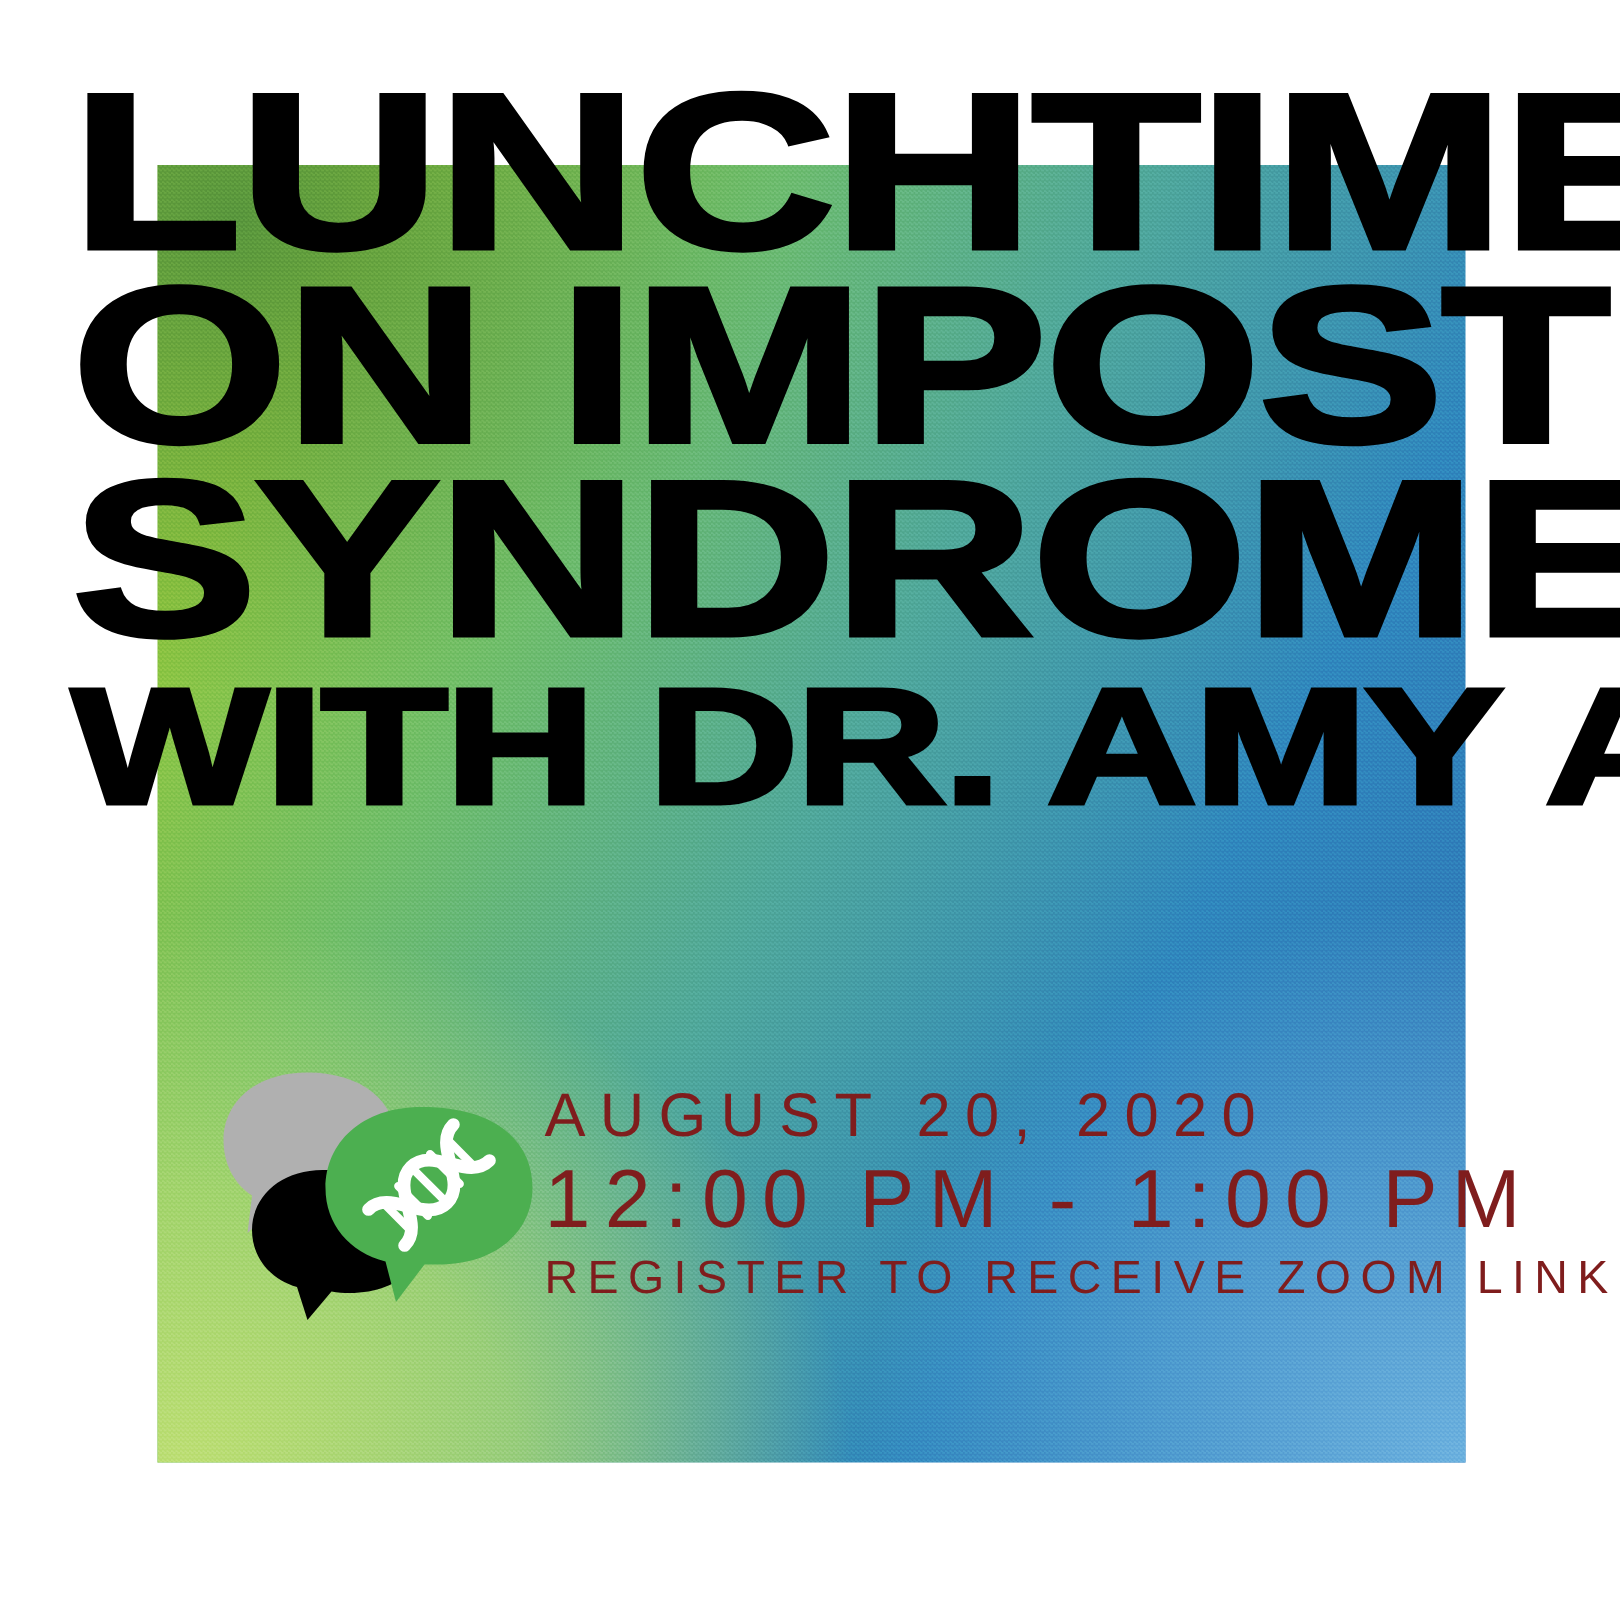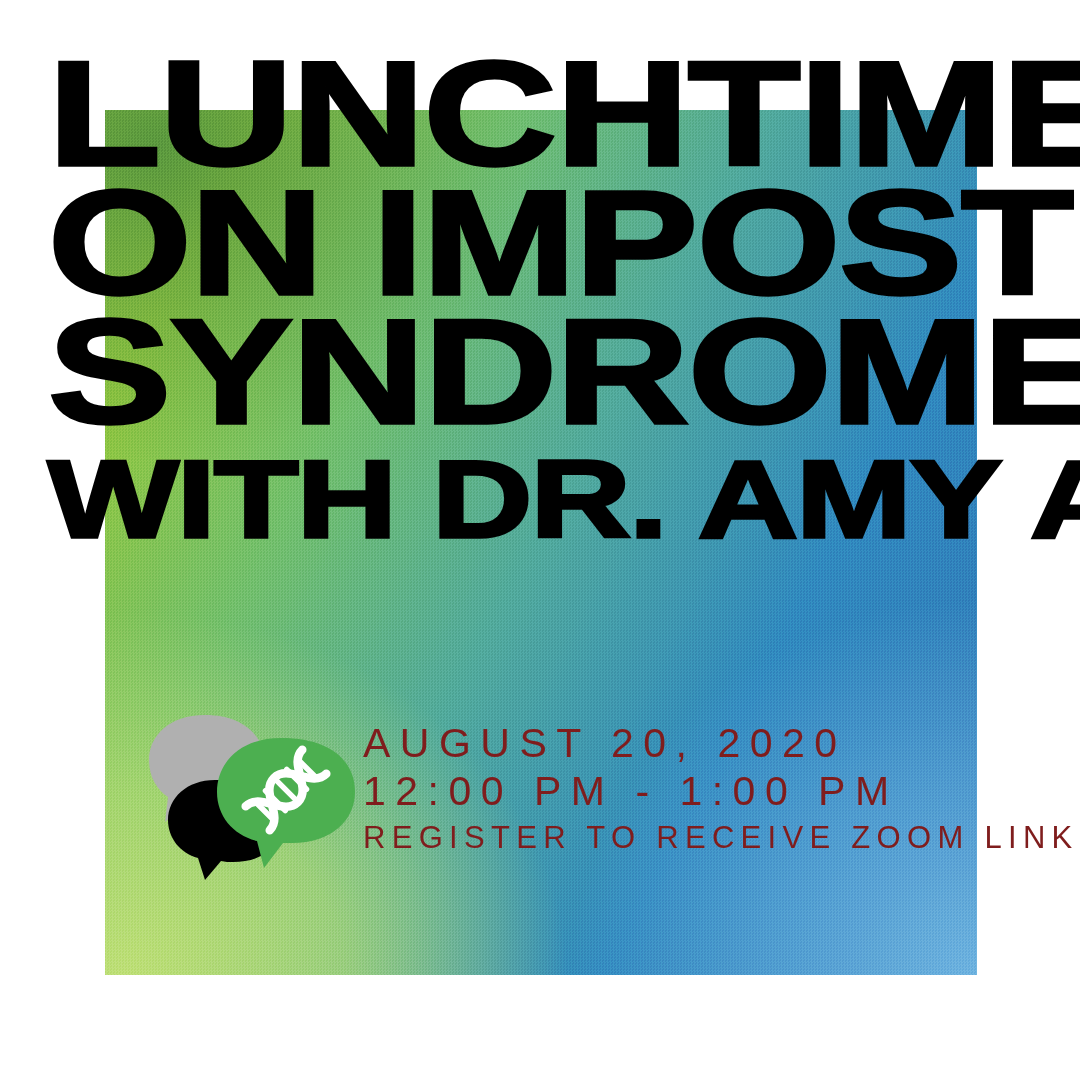--- a/index.html
+++ b/index.html
@@ -116,21 +116,21 @@
     font-family: "Liberation Sans", sans-serif;
     font-weight: 400;
   }
   .info-line { white-space: nowrap; display: block; }
   .info-date {
     font-size: 41px;
     letter-spacing: 9.5px;
     line-height: 1.02;
   }
   .info-time {
-    font-size: 41px;
+    font-size: 55px;
     letter-spacing: 9.5px;
     line-height: 1.02;
     margin-top: 6px;
   }
   .info-register {
     font-size: 31px;
     letter-spacing: 6.3px;
     line-height: 1.02;
     margin-top: 9px;
   }

